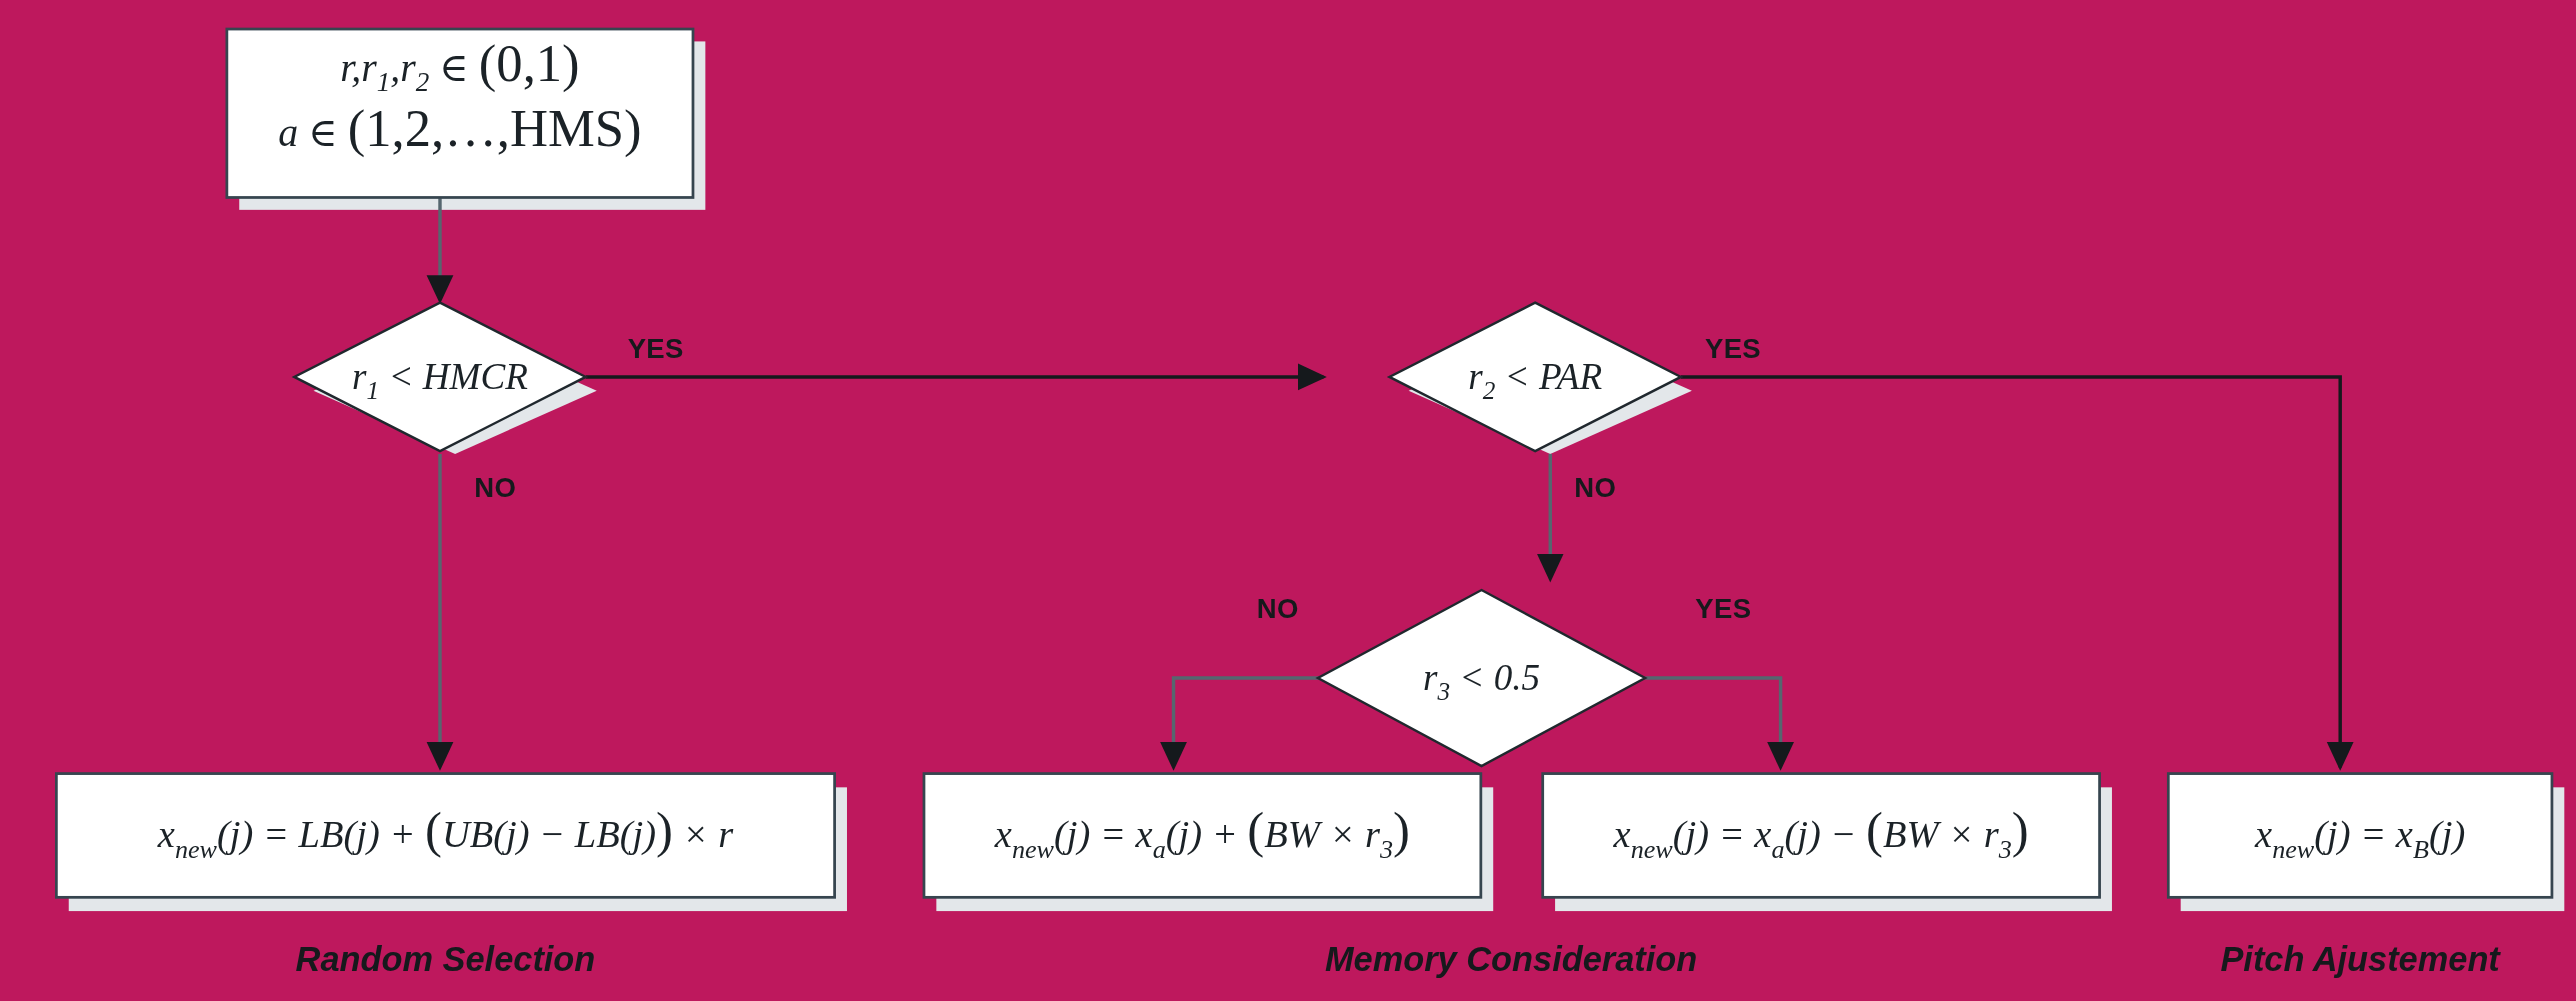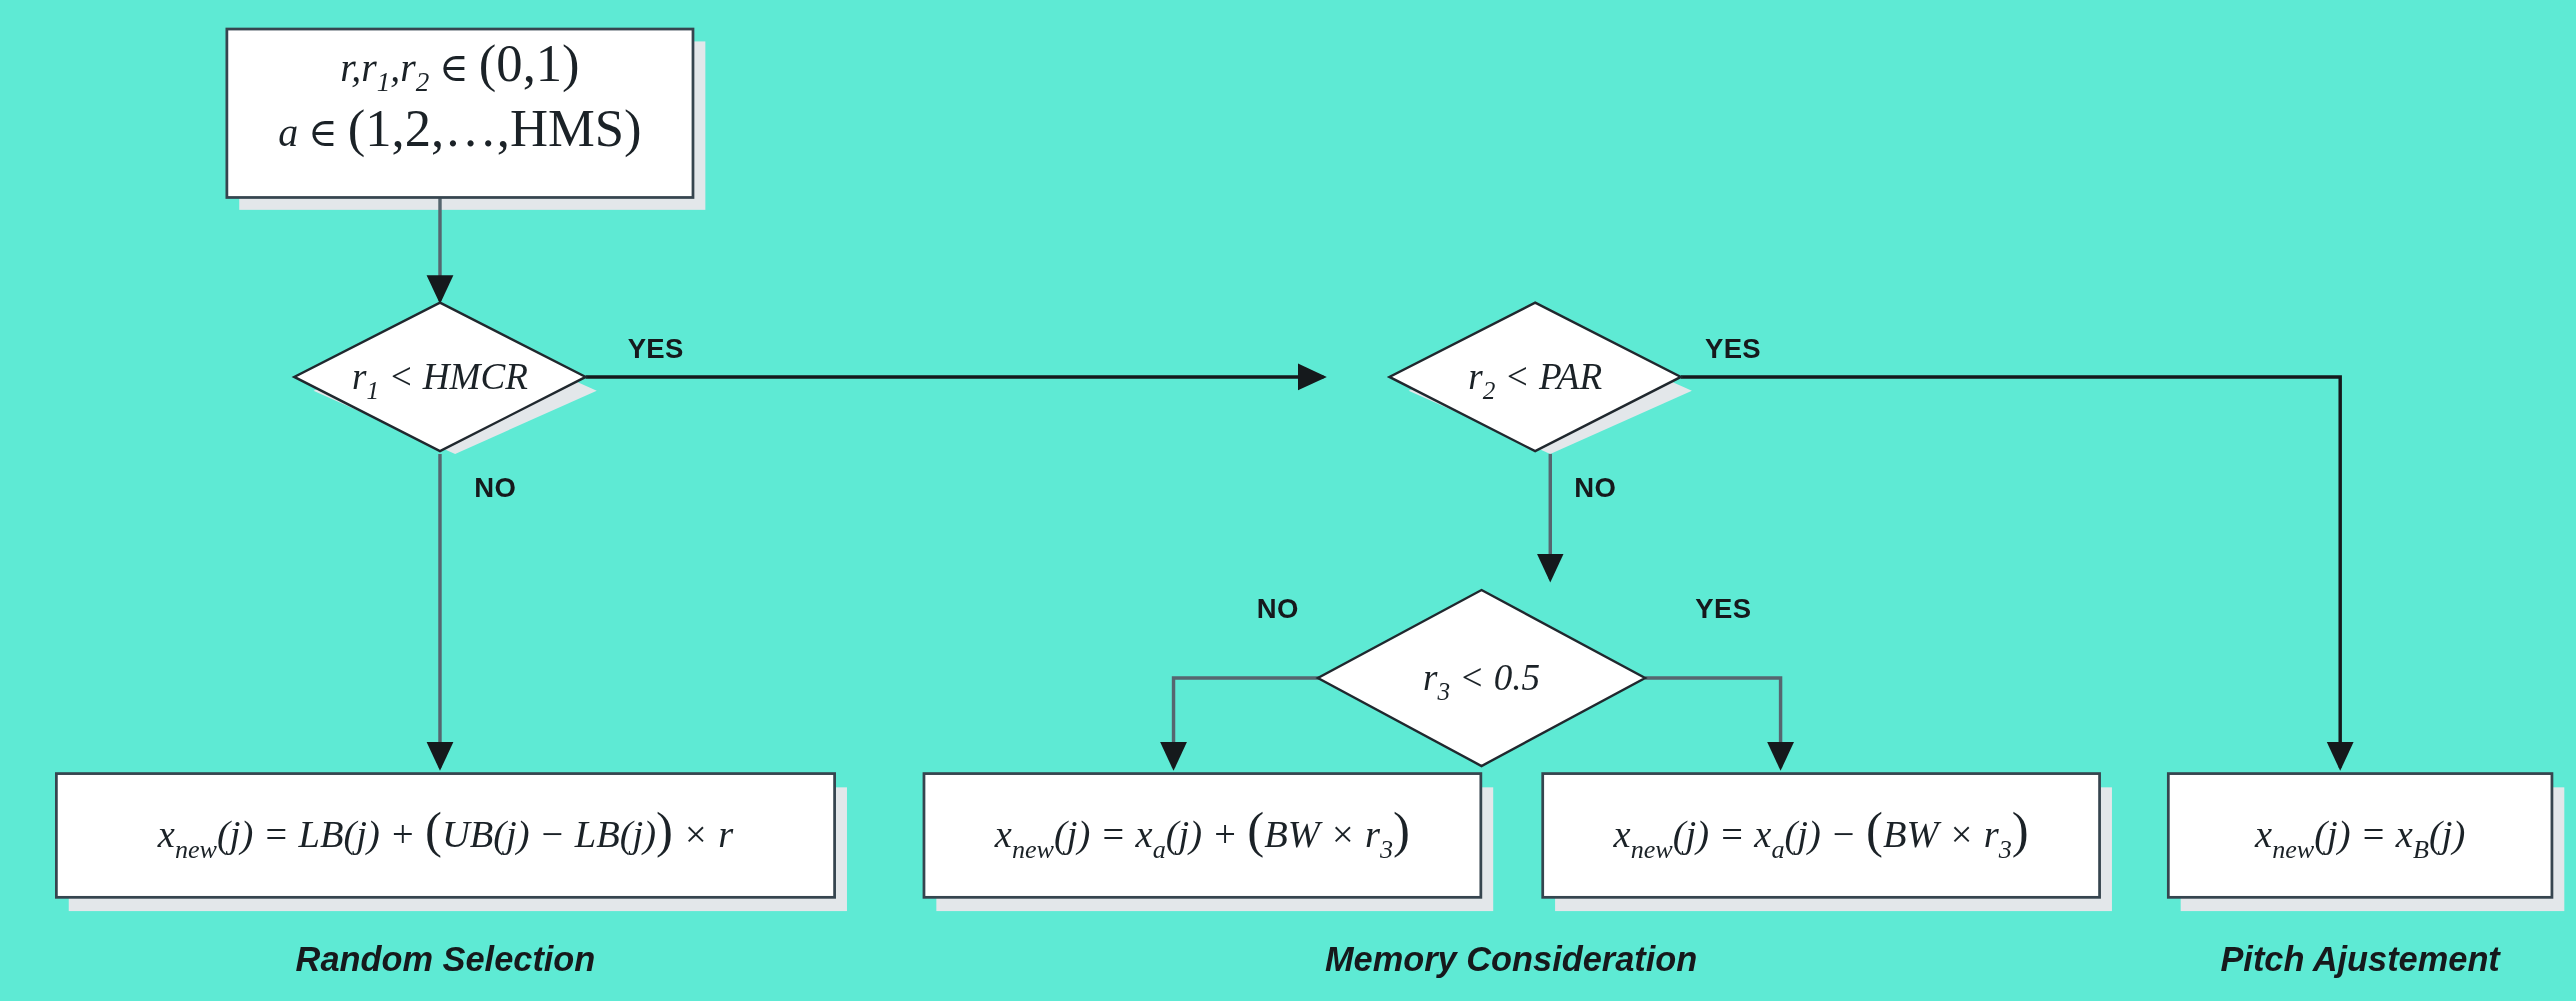--- a/index.html
+++ b/index.html
@@ -4,21 +4,21 @@
 <style>
   html, body {
     margin: 0;
     padding: 0;
     background: #ffffff;
   }
   #canvas {
     position: relative;
     width: 2576px;
     height: 1002px;
-    background: #5eead4;
+    background: #be185d;
     font-family: "Liberation Sans", sans-serif;
     overflow: hidden;
   }
   svg.layer {
     position: absolute;
     top: 0; left: 0;
     width: 2576px;
     height: 1002px;
   }
   

